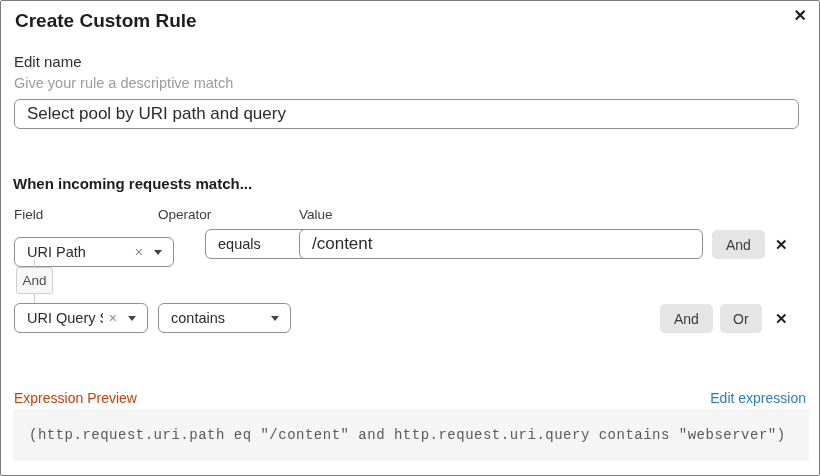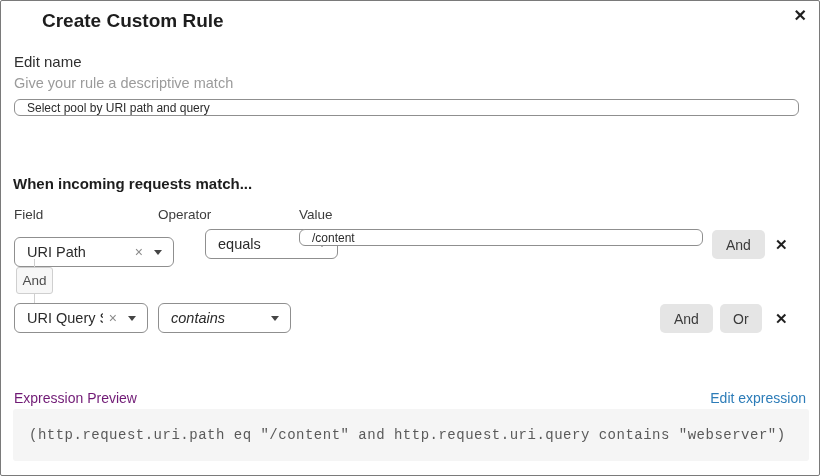--- a/index.html
+++ b/index.html
@@ -16,33 +16,33 @@
   }
 
   .close {
     position:absolute; top:7px; right:12px;
     font-size:16px; font-weight:700; color:#1f1f1f;
     cursor:pointer; line-height:1;
   }
 
   .title {
     position:absolute; top:9px; left:14px;
-    font-size:19px; font-weight:700; color:#1d1d1d;margin-left:27px;
+    font-size:19px; font-weight:700; color:#1d1d1d;
   }
 
   .label        { position:absolute; font-size:15px; color:#2e2e2e; }
   .helper       { position:absolute; font-size:14.5px; color:#9b9b9b; }
 
   .text-input {
-    position:absolute; height:17px;
+    position:absolute; height:30px;
     border:1px solid #8f8f8f; border-radius:6px;
     background:#fff;
     padding:0 12px;
     font-family:"Liberation Sans", sans-serif;
-    font-size:12px; color:#2b2b2b;
+    font-size:17px; color:#2b2b2b;
   }
 
   .match-heading {
     position:absolute; top:174px; left:12px;
     font-size:15px; font-weight:700; color:#1d1d1d;
   }
 
   .col-label { position:absolute; top:206px; font-size:13.5px; color:#3c3c3c; }
 
   .sel {
@@ -80,21 +80,21 @@
   .vline { position:absolute; left:33px; width:1px; background:#cfcfcf; }
 
   .and-badge {
     position:absolute; left:15px; top:266px;
     width:37px; height:27px;
     background:#f7f7f7; border:1px solid #cfcfcf; border-radius:3px;
     display:flex; align-items:center; justify-content:center;
     font-size:13.5px; color:#4d4d4d;
   }
 
-  .expr-label { position:absolute; top:389px; left:13px; font-size:14px; color:#701a75; }
+  .expr-label { position:absolute; top:389px; left:13px; font-size:14px; color:#c2410c; }
   .edit-link  {
     position:absolute; top:389px; right:13px;
     font-size:14px; color:#2c7cb8; cursor:pointer;
   }
 
   .code-block {
     position:absolute; left:12px; top:408px;
     width:796px; height:52px;
     background:#f5f5f5; border-radius:3px;
     display:flex; align-items:center;
@@ -137,21 +137,21 @@
 
   <div class="vline" style="top:258px; height:8px;"></div>
   <div class="and-badge">And</div>
   <div class="vline" style="top:293px; height:9px;"></div>
 
   <div class="sel" style="top:302px; left:13px; width:134px;">
     <span class="sel-text">URI Query St...</span>
     <span class="clear">×</span>
     <span class="chev"></span>
   </div>
-  <div class="sel" style="top:302px; left:157px; width:133px;font-style:italic;">
+  <div class="sel" style="top:302px; left:157px; width:133px;">
     <span class="sel-text">contains</span>
     <span class="chev"></span>
   </div>
   <button class="btn" style="top:303px; left:659px;">And</button>
   <button class="btn" style="top:303px; left:719px; padding:0 13px;">Or</button>
   <span class="xdel" style="top:310px; left:774px;">✕</span>
 
   <div class="expr-label">Expression Preview</div>
   <div class="edit-link">Edit expression</div>
   <div class="code-block">(http.request.uri.path eq "/content" and http.request.uri.query contains "webserver")</div>

